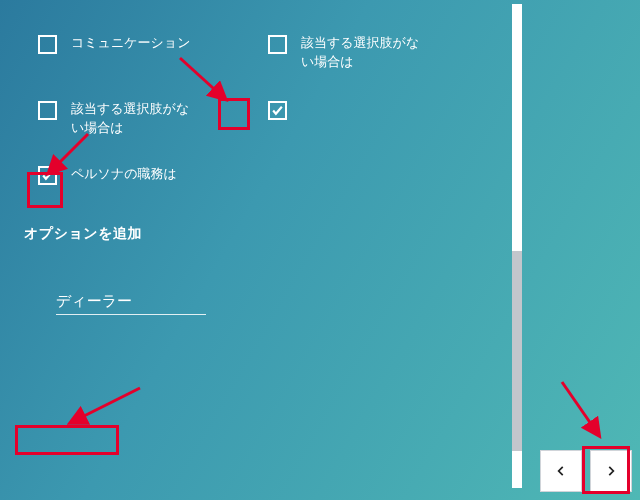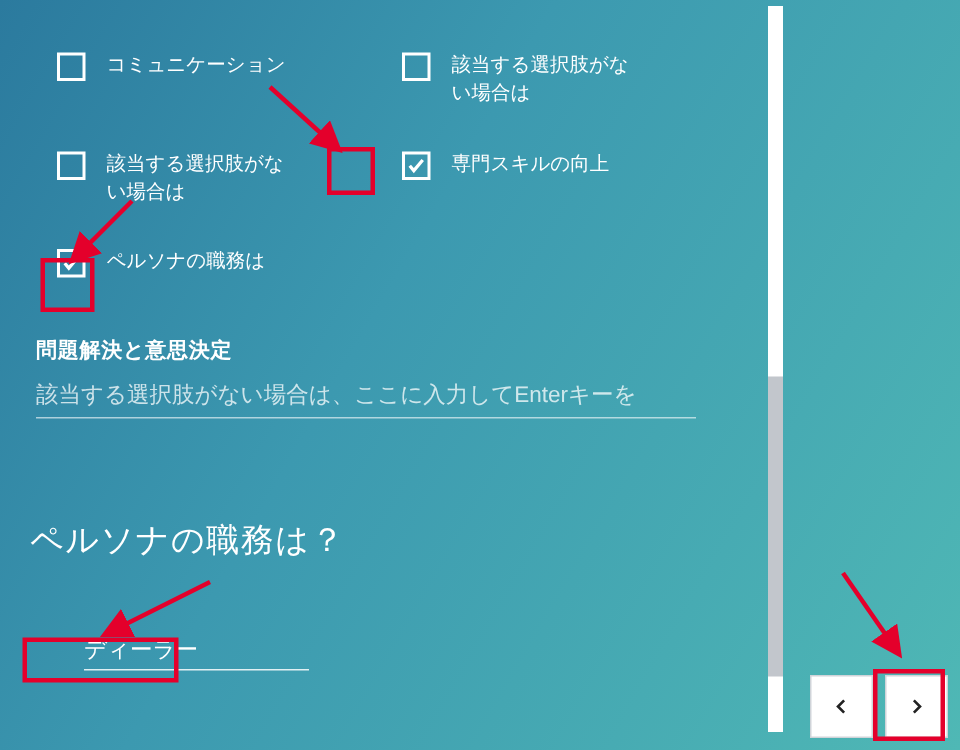--- a/index.html
+++ b/index.html
@@ -144,40 +144,37 @@
         </div>
         <div class="opt-label">該当する選択肢がない場合は</div>
       </div>
 
       <div class="opt">
         <div class="cb checked">
           <svg width="13" height="13" viewBox="0 0 24 24" fill="none" stroke="#fff" stroke-width="4">
               <polyline points="4,12 9,18 20,5"></polyline>
             </svg>
         </div>
-        <div class="opt-label">専門スキルの向上</div>
       </div>
 
       <div class="opt">
         <div class="cb checked">
           <svg width="13" height="13" viewBox="0 0 24 24" fill="none" stroke="#fff" stroke-width="4">
               <polyline points="4,12 9,18 20,5"></polyline>
             </svg>
         </div>
         <div class="opt-label">ペルソナの職務は</div>
       </div>
 
     </div>
 
     <div class="add-section">
-      <div class="add-title">問題解決と意思決定</div>
-      <input class="add-input" placeholder="該当する選択肢がない場合は、ここに入力してEnterキーを" style="">
-    </div>
-
-    <div class="question">ペルソナの職務は？</div>
+      <div class="add-title">オプションを追加</div>
+    </div>
+
 
     <input class="role-input" value="ディーラー" style="">
   </div>
 
   <div class="scroll-track">
     <div class="scroll-thumb"></div>
   </div>
 
   <div class="nav">
     <div class="nav-btn">

